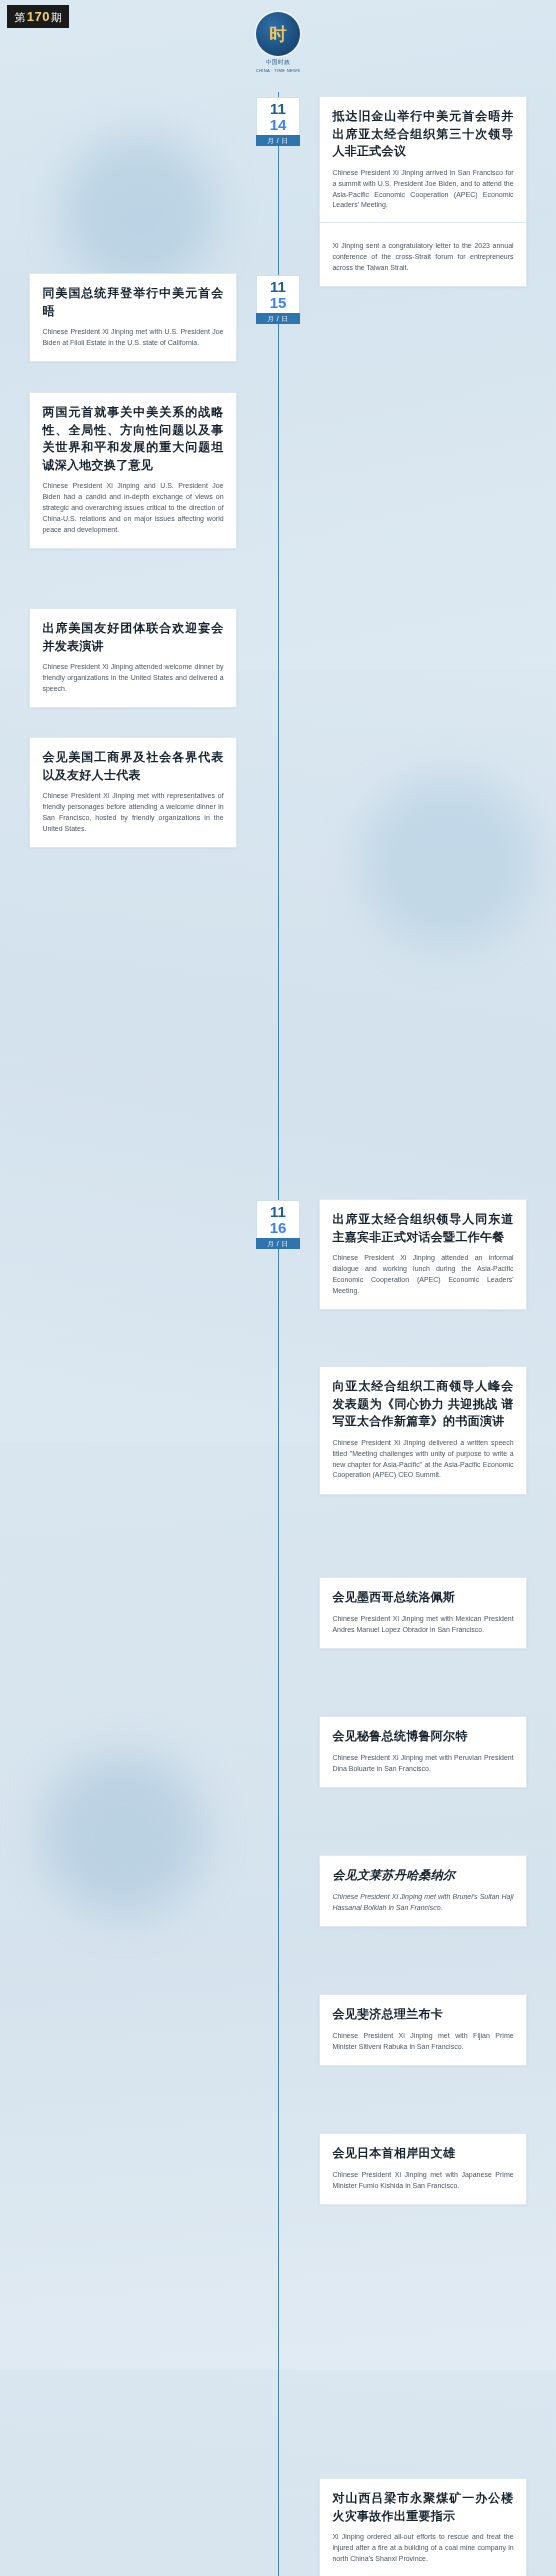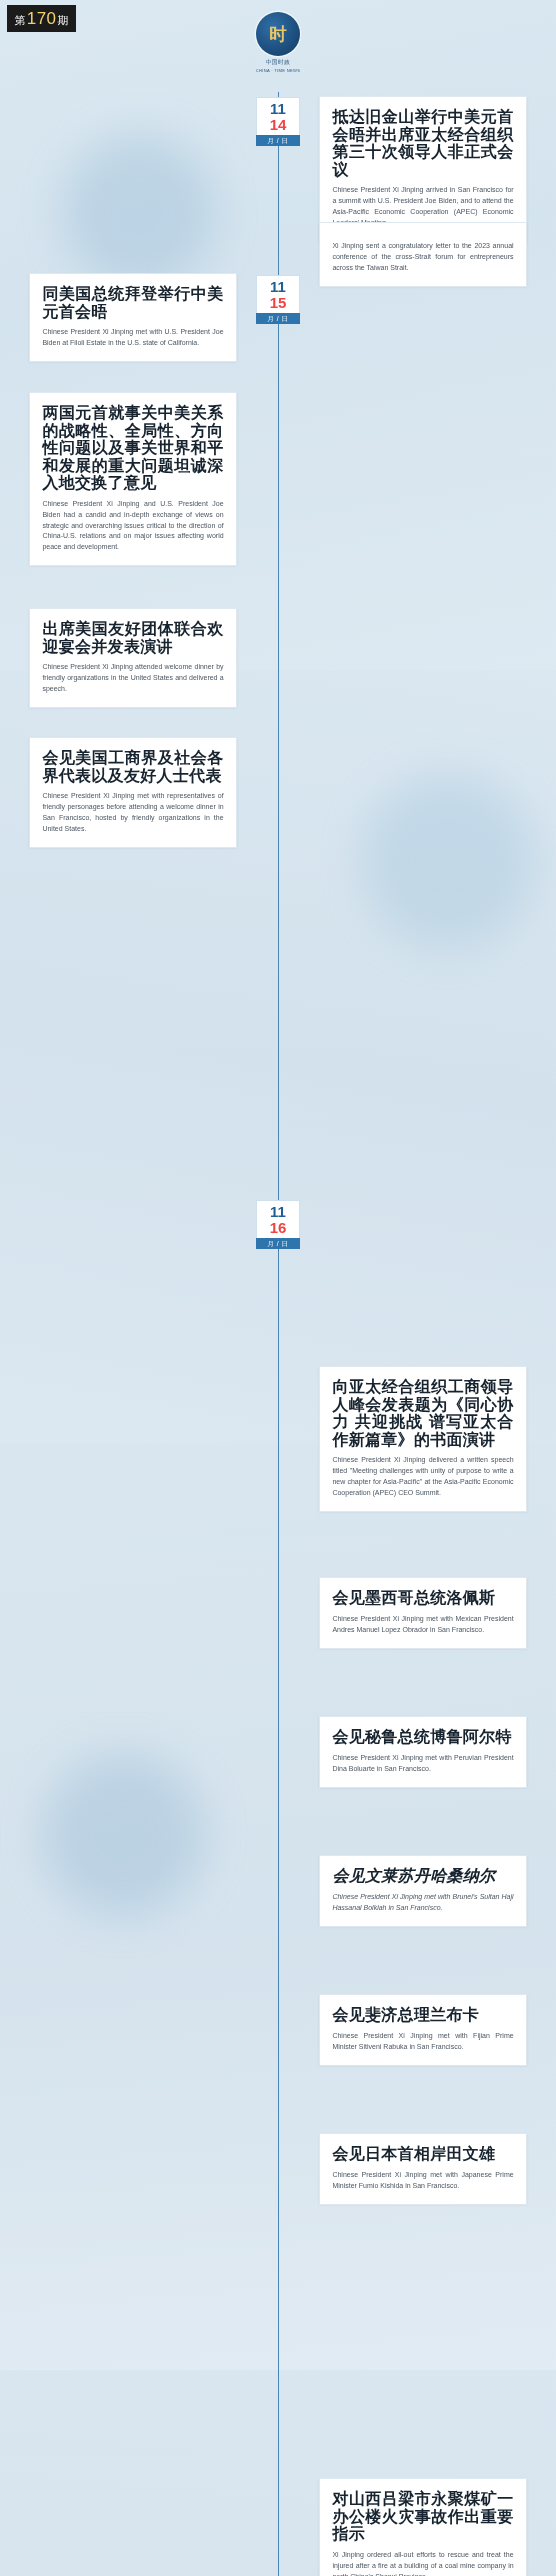--- a/index.html
+++ b/index.html
@@ -48,22 +48,22 @@
     color: #fff;
     font-size: 10.8px;
     line-height: 1;
     padding: 4.6px 7.2px 5.2px 7.2px;
     letter-spacing: 0.5px;
     white-space: nowrap;
     z-index: 40;
   }
   .issue-badge .num {
     color: #f2d06b;
-    font-size: 17px;
-    font-weight: normal;
+    font-size: 13px;
+    font-weight: bold;
     padding: 0 1px;
   }
 
   
   .emblem {
     position: absolute;
     left: 242px;
     top: 12.4px;
     width: 72px;
     height: 77px;
@@ -120,21 +120,21 @@
     color: #1f5f95;
     font-size: 15px;
     font-weight: bold;
     line-height: 17.5px;
     padding-top: 1.5px;
     border: 0.5px solid #cfe0ec;
     border-bottom: none;
   }
   .datechip .d2 {
     background: #ffffff;
-    color: #ef4444;
+    color: #3b82f6;
     font-size: 15px;
     font-weight: bold;
     line-height: 16.5px;
     border: 0.5px solid #cfe0ec;
     border-top: none;
     border-bottom: none;
     padding-bottom: 1.5px;
   }
   .datechip .mon {
     background: #2e74ad;
@@ -152,21 +152,21 @@
     box-shadow: 0 0.5px 2.1px rgba(40,70,100,.10);
     padding: 11.3px 12.4px 12.4px 12.4px;
     z-index: 20;
   }
   .card.left  { left: 29px;  width: 208px; }
   .card.right { left: 319px; width: 208px; }
 
   .zh {
     font-family: "Liberation Sans", sans-serif;
     color: #17232e;
-    font-size: 16px;
+    font-size: 12px;
     line-height: 17.5px;
     text-align: justify;
     font-weight: bold;
     letter-spacing: 0.3px;
   }
   .en {
     margin-top: 7.2px;
     color: #4a5560;
     font-size: 7px;
     line-height: 10.8px;
@@ -237,20 +237,24 @@
   <div class="card left" style="top:608px;">
     <div class="zh">出席美国友好团体联合欢迎宴会并发表演讲</div>
     <div class="en">Chinese President Xi Jinping attended welcome dinner by friendly organizations in the United States and delivered a speech.</div>
   </div>
 
   <div class="card left" style="top:737px;">
     <div class="zh">会见美国工商界及社会各界代表以及友好人士代表</div>
     <div class="en">Chinese President Xi Jinping met with representatives of friendly personages before attending a welcome dinner in San Francisco, hosted by friendly organizations in the United States.</div>
   </div>
 
+  <div class="card right" style="top:1199px;">
+    <div class="zh">出席亚太经合组织领导人同东道主嘉宾非正式对话会暨工作午餐</div>
+    <div class="en">Chinese President Xi Jinping attended an informal dialogue and working lunch during the Asia-Pacific Economic Cooperation (APEC) Economic Leaders' Meeting.</div>
+  </div>
 
   <div class="card right" style="top:1366px;">
     <div class="zh">向亚太经合组织工商领导人峰会发表题为《同心协力 共迎挑战 谱写亚太合作新篇章》的书面演讲</div>
     <div class="en">Chinese President Xi Jinping delivered a written speech titled "Meeting challenges with unity of purpose to write a new chapter for Asia-Pacific" at the Asia-Pacific Economic Cooperation (APEC) CEO Summit.</div>
   </div>
 
   <div class="card right" style="top:1577px;">
     <div class="zh">会见墨西哥总统洛佩斯</div>
     <div class="en">Chinese President Xi Jinping met with Mexican President Andres Manuel Lopez Obrador in San Francisco.</div>
   </div>

